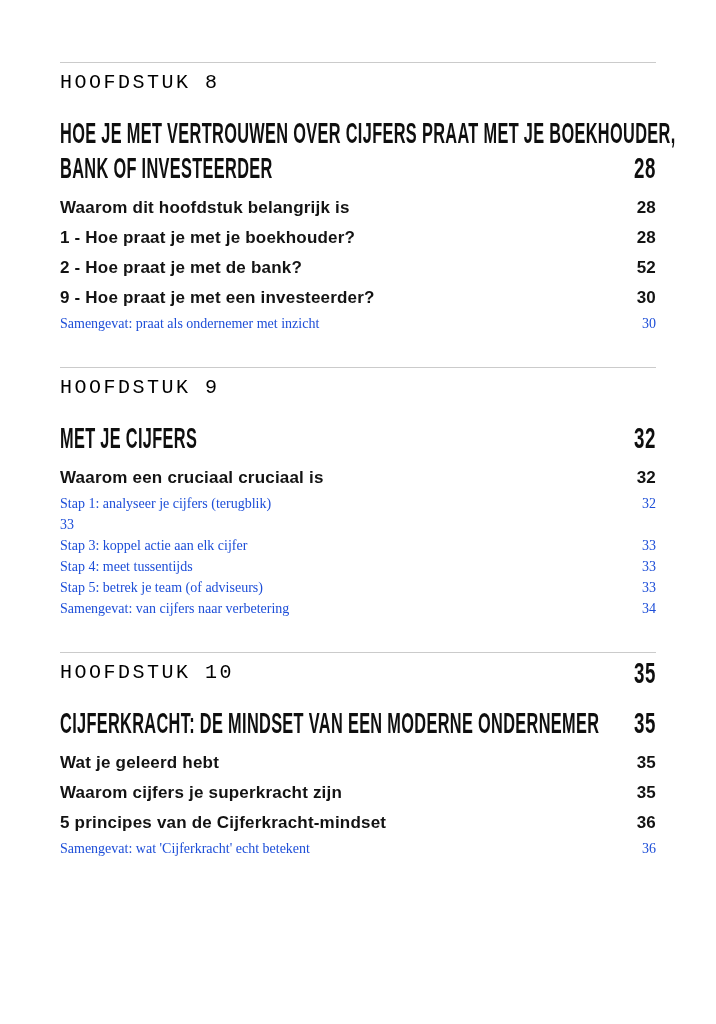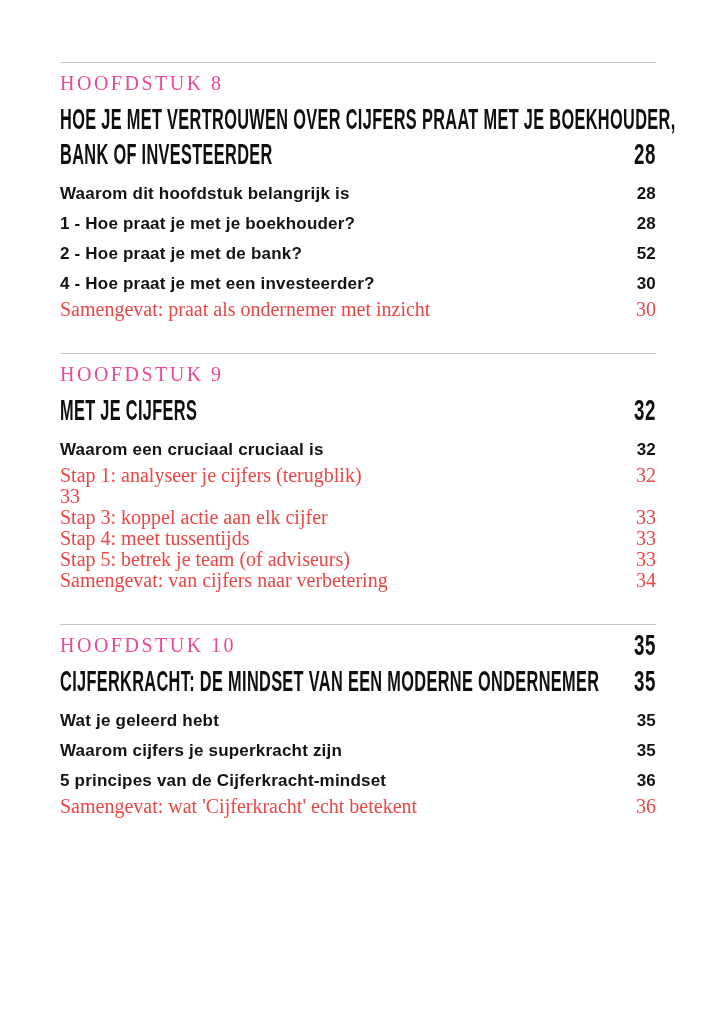--- a/index.html
+++ b/index.html
@@ -27,28 +27,28 @@
     height: 0;
     border: none;
     border-top: 1px solid #cbcbcb;
     margin: 0 0 4px 0;
   }
   .chapter-head {
     position: relative;
     height: 32px;
   }
   .chapter-label {
-    font-family: Liberation Serif, serif;
+    font-family: Liberation Mono, monospace;
     font-size: 20px;
     line-height: 32px;
     letter-spacing: 2.5px;
-    color: #ec4899;
+    color: #000000;
     white-space: nowrap;
   }
-  .title-block { margin-top: 2px; }
+  .title-block { margin-top: 16px; }
   .title-row {
     position: relative;
     height: 35px;
   }
   .cond {
     display: inline-block;
     font-family: "Liberation Sans", sans-serif;
     font-weight: 700;
     font-size: 24px;
     line-height: 35px;
@@ -76,23 +76,23 @@
     font-family: "Liberation Sans", sans-serif;
     font-weight: 700;
     font-size: 17px;
     line-height: 30px;
     letter-spacing: 0.2px;
     color: #131313;
   }
   .entry.serif {
     font-family: "Liberation Serif", serif;
     font-weight: 400;
-    font-size: 20px;
+    font-size: 14px;
     line-height: 21px;
-    color: #ef4444;
+    color: #1d4ed8;
     gap: 44px;
   }
   .entry .entry-label { white-space: nowrap; }
   .entry .entry-page { white-space: nowrap; }
 </style>
 </head>
 <body>
 
 <div class="page">
   <div class="inner">
@@ -116,21 +116,21 @@
     <span class="entry-label">1 - Hoe praat je met je boekhouder?</span>
     <span class="entry-page">28</span>
   </div>
 
   <div class="entry bold">
     <span class="entry-label">2 - Hoe praat je met de bank?</span>
     <span class="entry-page">52</span>
   </div>
 
   <div class="entry bold">
-    <span class="entry-label">4 - Hoe praat je met een investeerder?</span>
+    <span class="entry-label">9 - Hoe praat je met een investeerder?</span>
     <span class="entry-page">30</span>
   </div>
 
   <div class="entry serif">
     <span class="entry-label">Samengevat: praat als ondernemer met inzicht</span>
     <span class="entry-page">30</span>
   </div>
 </div>
   </section>
 

